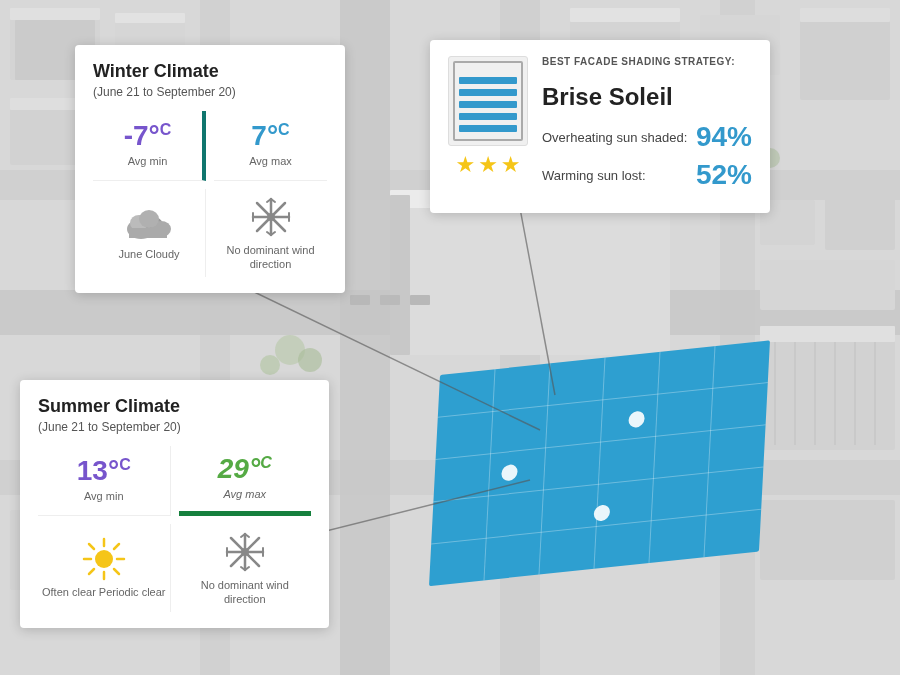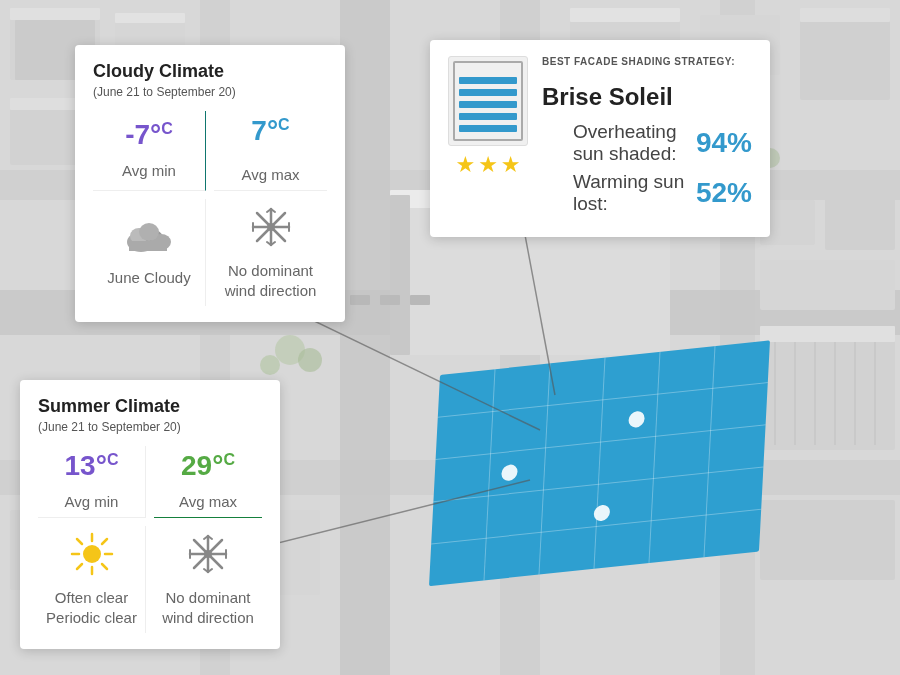--- a/index.html
+++ b/index.html
@@ -50,23 +50,23 @@
 
     .cell {
       display: flex;
       flex-direction: column;
       align-items: center;
       justify-content: center;
       padding: 6px 4px;
       min-height: 70px;
     }
     .cell-label {
-      font-size: 15px;
+      font-size: 11px;
       color: #666;
-      margin-top: 12px;
+      margin-top: 4px;
       text-align: center;
       line-height: 1.3;
     }
     .temp-val {
       font-size: 28px;
       font-weight: 700;
       line-height: 1;
     }
     .temp-blue { color: #3399cc; }
     .temp-purple { color: #7755cc; }
@@ -106,23 +106,22 @@
       color: #222;
       margin-bottom: 10px;
     }
     .shading-row {
       display: flex;
       justify-content: space-between;
       align-items: center;
       margin-bottom: 6px;
     }
     .shading-desc {
-      font-size: 19px;
+      font-size: 13px;
       color: #444;
-      margin-left: 31px;
     }
     .shading-pct {
       font-size: 28px;
       font-weight: 700;
       color: #3399cc;
     }
     .stars-row {
       display: flex;
       gap: 3px;
       margin-bottom: 6px;
@@ -244,33 +243,33 @@
 
     <line x1="250" y1="290" x2="540" y2="430" stroke="#555" stroke-width="1.5" stroke-dasharray="none" opacity="0.6"></line>
 
     <line x1="250" y1="550" x2="530" y2="480" stroke="#555" stroke-width="1.5" opacity="0.6"></line>
 
     <line x1="510" y1="155" x2="555" y2="395" stroke="#555" stroke-width="1.5" opacity="0.6"></line>
   </svg>
 </div>
 
 <div class="card" style="left:75px; top:45px; width:270px;">
-  <div class="card-title">Cloudy Climate</div>
+  <div class="card-title">Winter Climate</div>
   <div class="card-subtitle">(June 21 to September 20)</div>
 
   <div class="card-grid">
 
-    <div class="cell" style="border-right:1px solid #0f766e; border-bottom:1px solid #eee;">
+    <div class="cell" style="border-right:4px solid #0f766e; border-bottom:1px solid #eee;">
       <div class="temp-val temp-purple">
         <span>-7°</span><span style="font-size:16px; vertical-align:top; padding-top:6px;">C</span>
       </div>
       <div class="cell-label">Avg min</div>
     </div>
 
-    <div class="cell" style="border-bottom:1px solid #eee;gap:8px;">
+    <div class="cell" style="border-bottom:1px solid #eee;">
       <div class="temp-val temp-blue">
         <span>7°</span><span style="font-size:16px; vertical-align:top; padding-top:6px;">C</span>
       </div>
       <div class="cell-label">Avg max</div>
     </div>
 
     <div class="cell" style="border-right:1px solid #eee;">
 
       <svg width="52" height="38" viewBox="0 0 52 38">
         <ellipse cx="18" cy="24" rx="14" ry="10" fill="#aaa"></ellipse>
@@ -299,34 +298,34 @@
         <line x1="4" y1="26" x2="4" y2="22" stroke="#888" stroke-width="2" stroke-linecap="round"></line>
         <line x1="40" y1="18" x2="40" y2="22" stroke="#888" stroke-width="2" stroke-linecap="round"></line>
         <line x1="40" y1="26" x2="40" y2="22" stroke="#888" stroke-width="2" stroke-linecap="round"></line>
         <circle cx="22" cy="22" r="4" fill="#888"></circle>
       </svg>
       <div class="cell-label">No dominant wind direction</div>
     </div>
   </div>
 </div>
 
-<div class="card" style="left:20px; top:380px; width:260px;">
+<div class="card" style="left:20px; top:380px; width:309px;">
   <div class="card-title">Summer Climate</div>
   <div class="card-subtitle">(June 21 to September 20)</div>
 
   <div class="card-grid">
 
     <div class="cell" style="border-right:1px solid #eee; border-bottom:1px solid #eee;">
       <div class="temp-val temp-purple">
         <span>13°</span><span style="font-size:16px; vertical-align:top; padding-top:6px;">C</span>
       </div>
       <div class="cell-label">Avg min</div>
     </div>
 
-    <div class="cell" style="border-bottom:1px solid #15803d;">
+    <div class="cell" style="border-bottom:5px solid #15803d;font-style:italic;">
       <div class="temp-val temp-green">
         <span>29°</span><span style="font-size:16px; vertical-align:top; padding-top:6px;">C</span>
       </div>
       <div class="cell-label">Avg max</div>
     </div>
 
     <div class="cell" style="border-right:1px solid #eee;">
 
       <svg width="44" height="44" viewBox="0 0 44 44">
         <circle cx="22" cy="22" r="9" fill="#f5c518"></circle>

